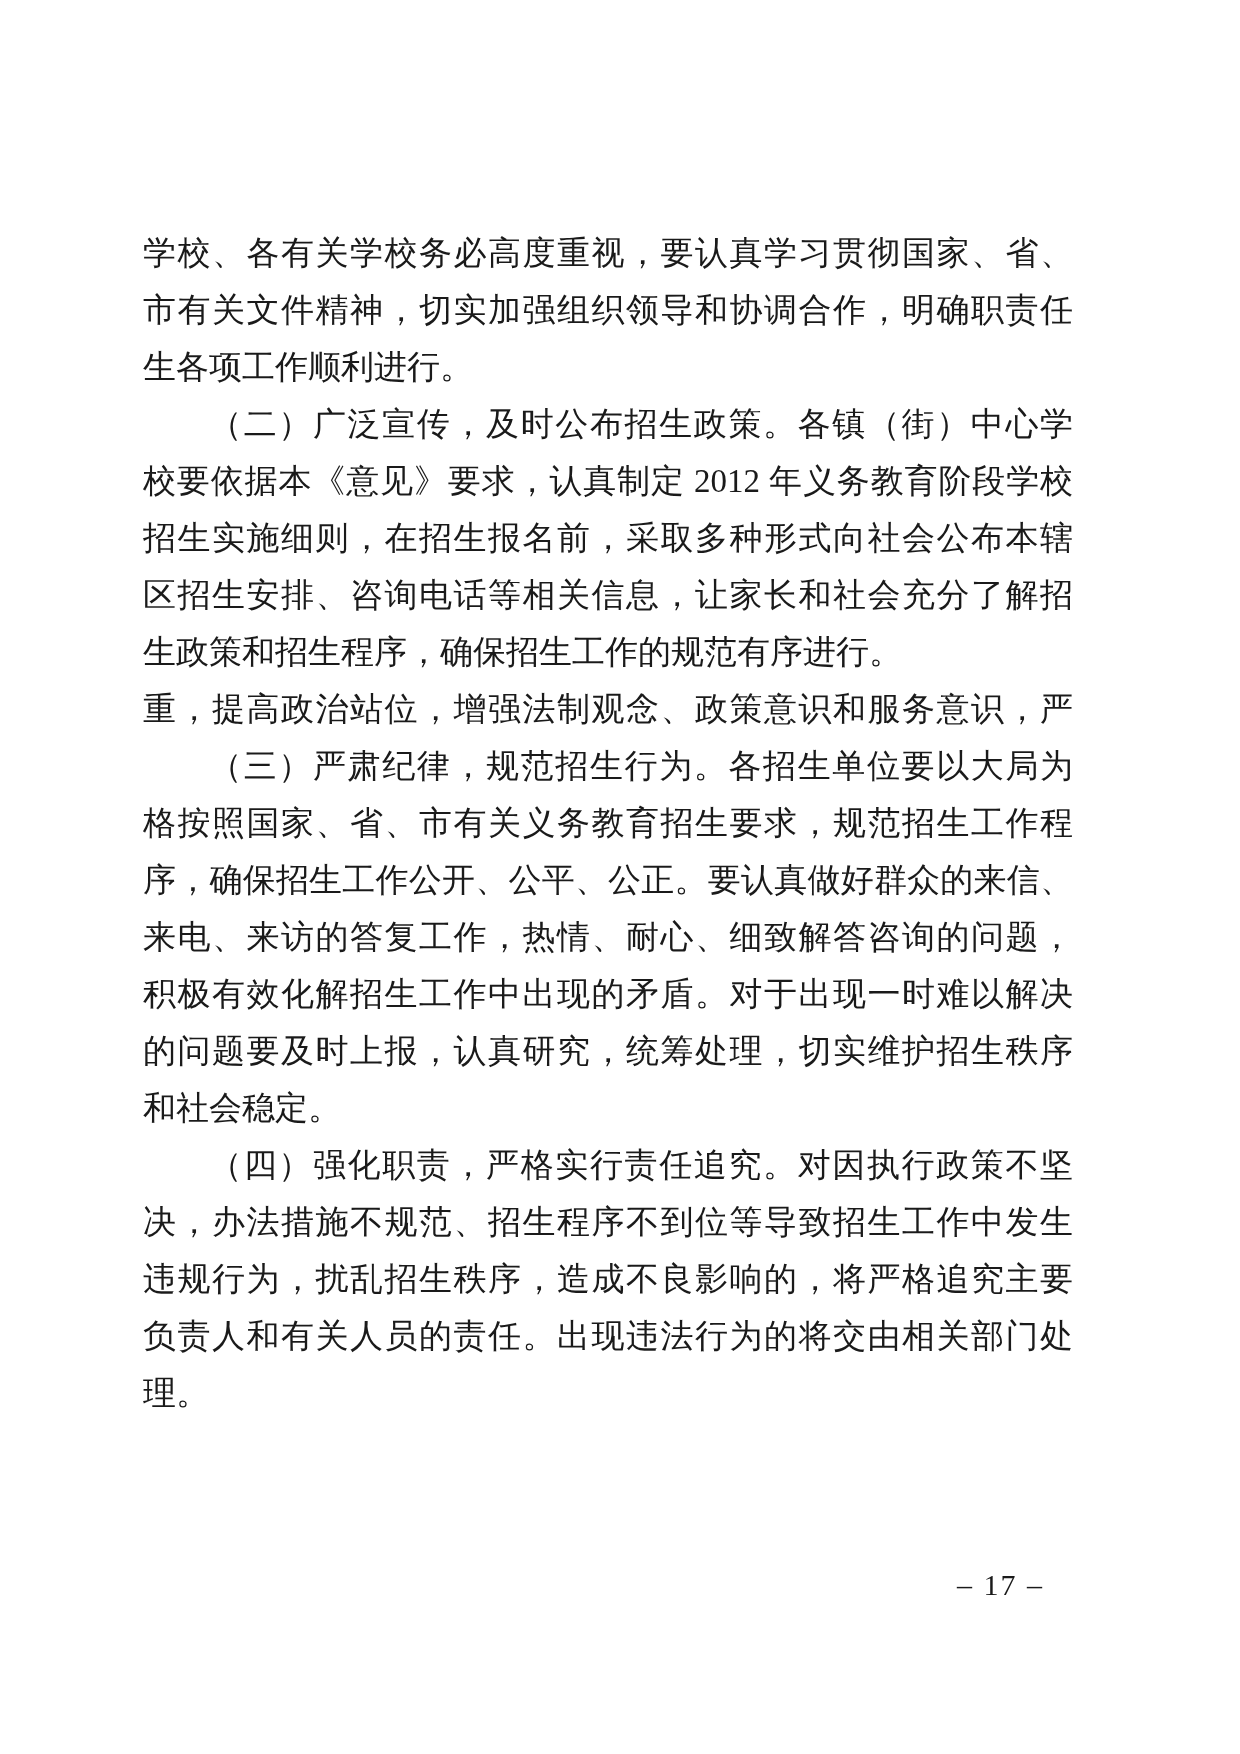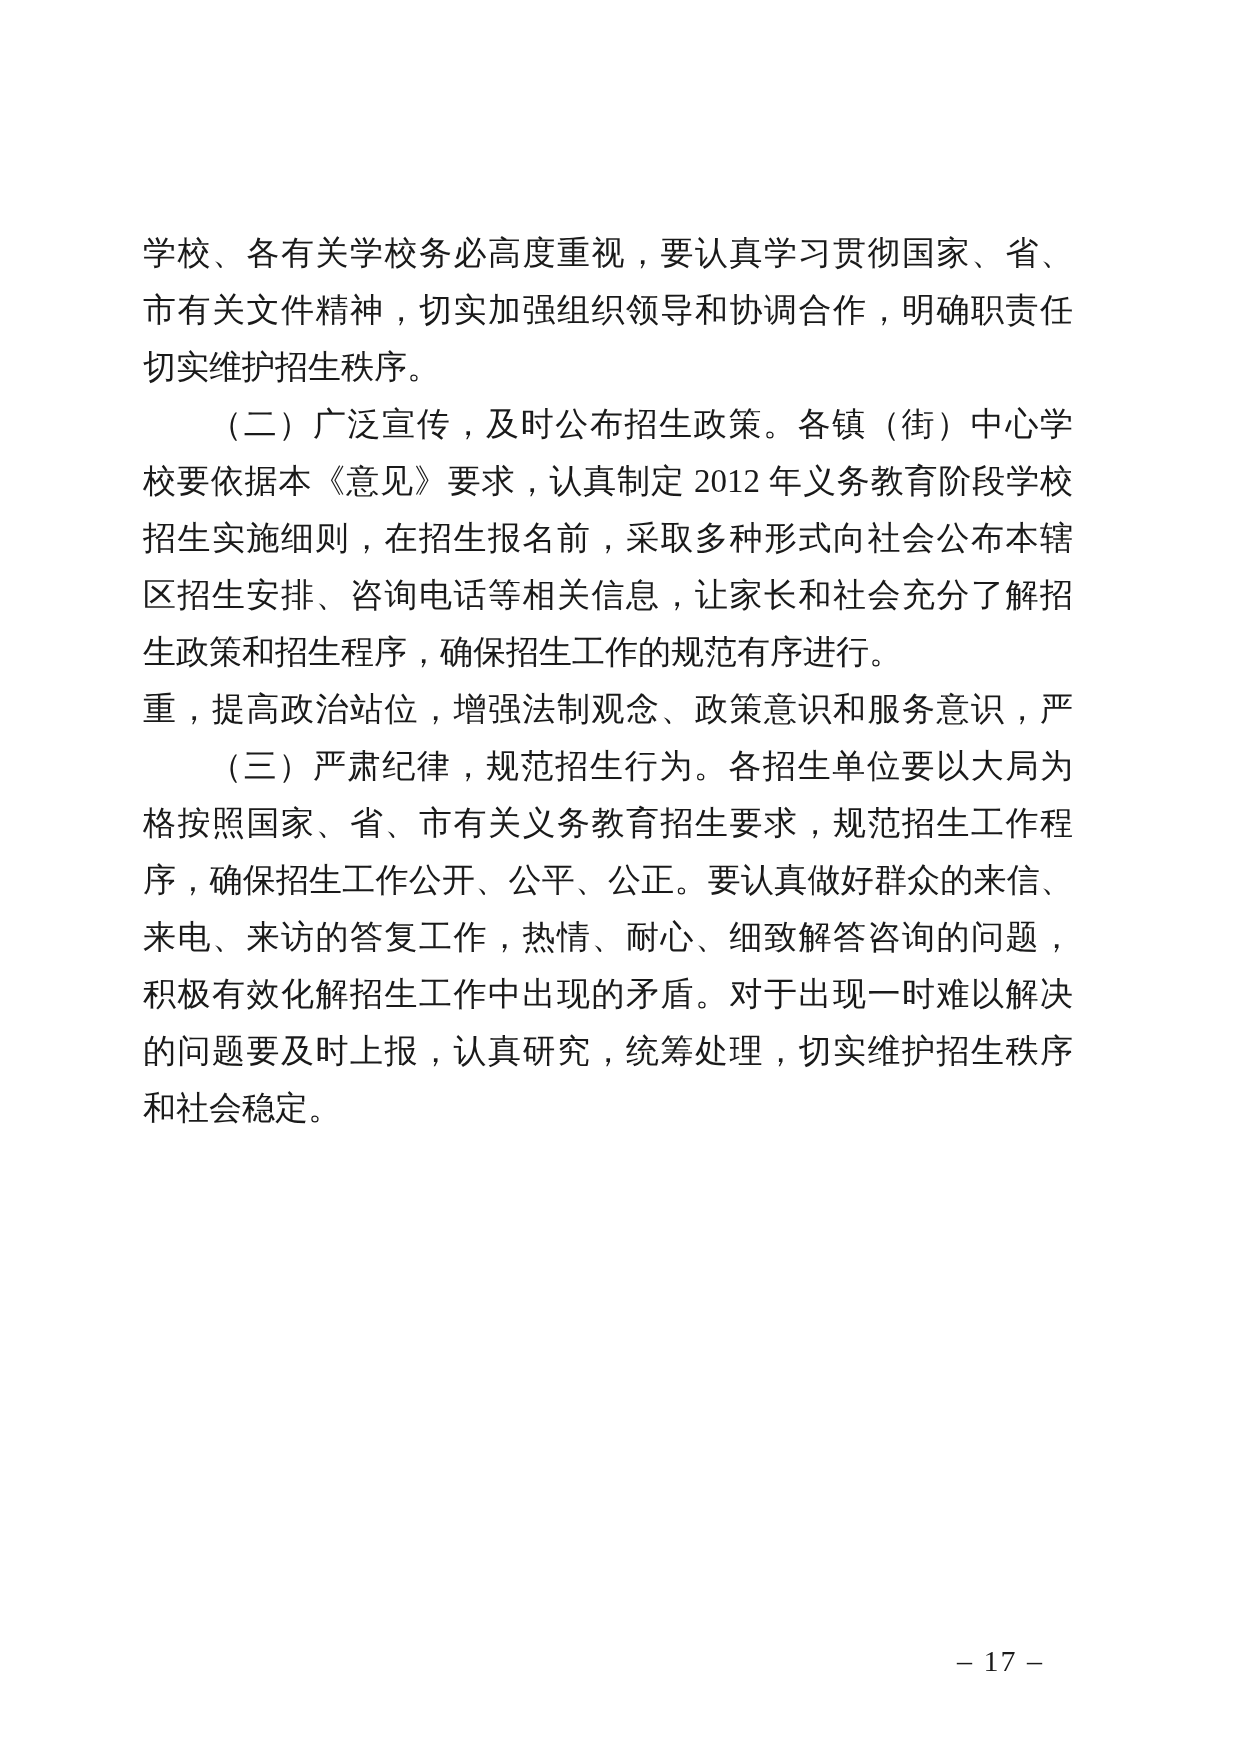--- a/index.html
+++ b/index.html
@@ -36,52 +36,59 @@
     white-space: normal;
   }
   .text-line.first-indent {
     padding-left: 66px; 
   }
   .text-line.para-last {
     text-align-last: left;
   }
   .page-number {
     position: absolute;
-    top: 1646px;
+    top: 1570px;
     right: 196px;
     font-size: 30px;
     line-height: 30px;
     color: #1a1a1a;
     letter-spacing: 2px;
     white-space: pre;
   }
 </style>
 </head>
 <body>
 
 <div class="page">
   <div class="doc-body" id="doc-body">
 
   <div class="paragraph">
         <div class="text-line">学校、各有关学校务必高度重视，要认真学习贯彻国家、省、</div>
         <div class="text-line">市有关文件精神，切实加强组织领导和协调合作，明确职责任</div>
-        <div class="text-line para-last">切实维护招生秩序。</div>
+        <div class="text-line para-last">生各项工作顺利进行。</div>
       </div>
       <div class="paragraph">
         <div class="text-line first-indent">（二）广泛宣传，及时公布招生政策。各镇（街）中心学</div>
         <div class="text-line">校要依据本《意见》要求，认真制定 2012 年义务教育阶段学校</div>
         <div class="text-line">招生实施细则，在招生报名前，采取多种形式向社会公布本辖</div>
         <div class="text-line">区招生安排、咨询电话等相关信息，让家长和社会充分了解招</div>
         <div class="text-line para-last">生政策和招生程序，确保招生工作的规范有序进行。</div>
       </div>
       <div class="paragraph">
         <div class="text-line">重，提高政治站位，增强法制观念、政策意识和服务意识，严</div>
         <div class="text-line first-indent">（三）严肃纪律，规范招生行为。各招生单位要以大局为</div>
         <div class="text-line">格按照国家、省、市有关义务教育招生要求，规范招生工作程</div>
         <div class="text-line">序，确保招生工作公开、公平、公正。要认真做好群众的来信、</div>
         <div class="text-line">来电、来访的答复工作，热情、耐心、细致解答咨询的问题，</div>
         <div class="text-line">积极有效化解招生工作中出现的矛盾。对于出现一时难以解决</div>
         <div class="text-line">的问题要及时上报，认真研究，统筹处理，切实维护招生秩序</div>
         <div class="text-line para-last">和社会稳定。</div>
       </div>
+      <div class="paragraph">
+        <div class="text-line first-indent">（四）强化职责，严格实行责任追究。对因执行政策不坚</div>
+        <div class="text-line">决，办法措施不规范、招生程序不到位等导致招生工作中发生</div>
+        <div class="text-line">违规行为，扰乱招生秩序，造成不良影响的，将严格追究主要</div>
+        <div class="text-line">负责人和有关人员的责任。出现违法行为的将交由相关部门处</div>
+        <div class="text-line para-last">理。</div>
+      </div>
     </div>
   <div class="page-number">– 17 –</div>
 </div>
 
 </body></html>

